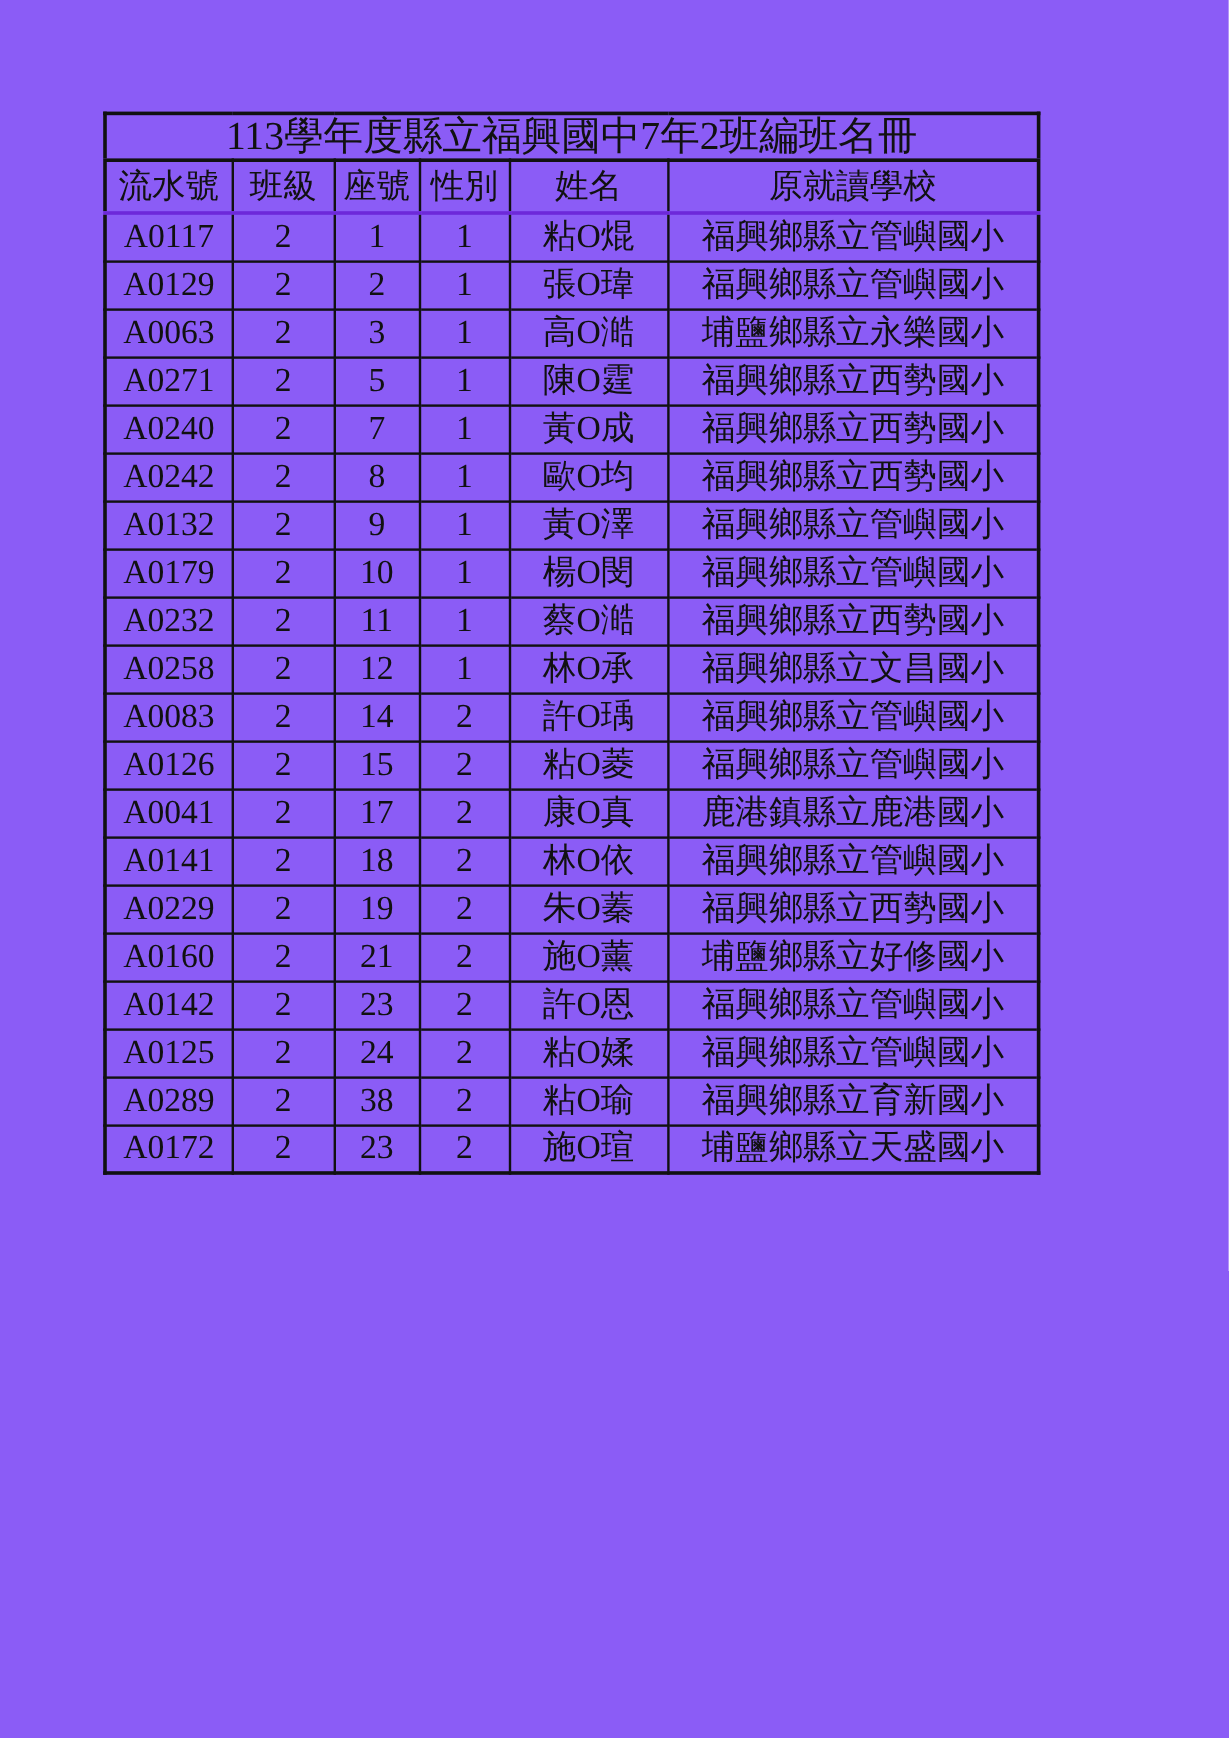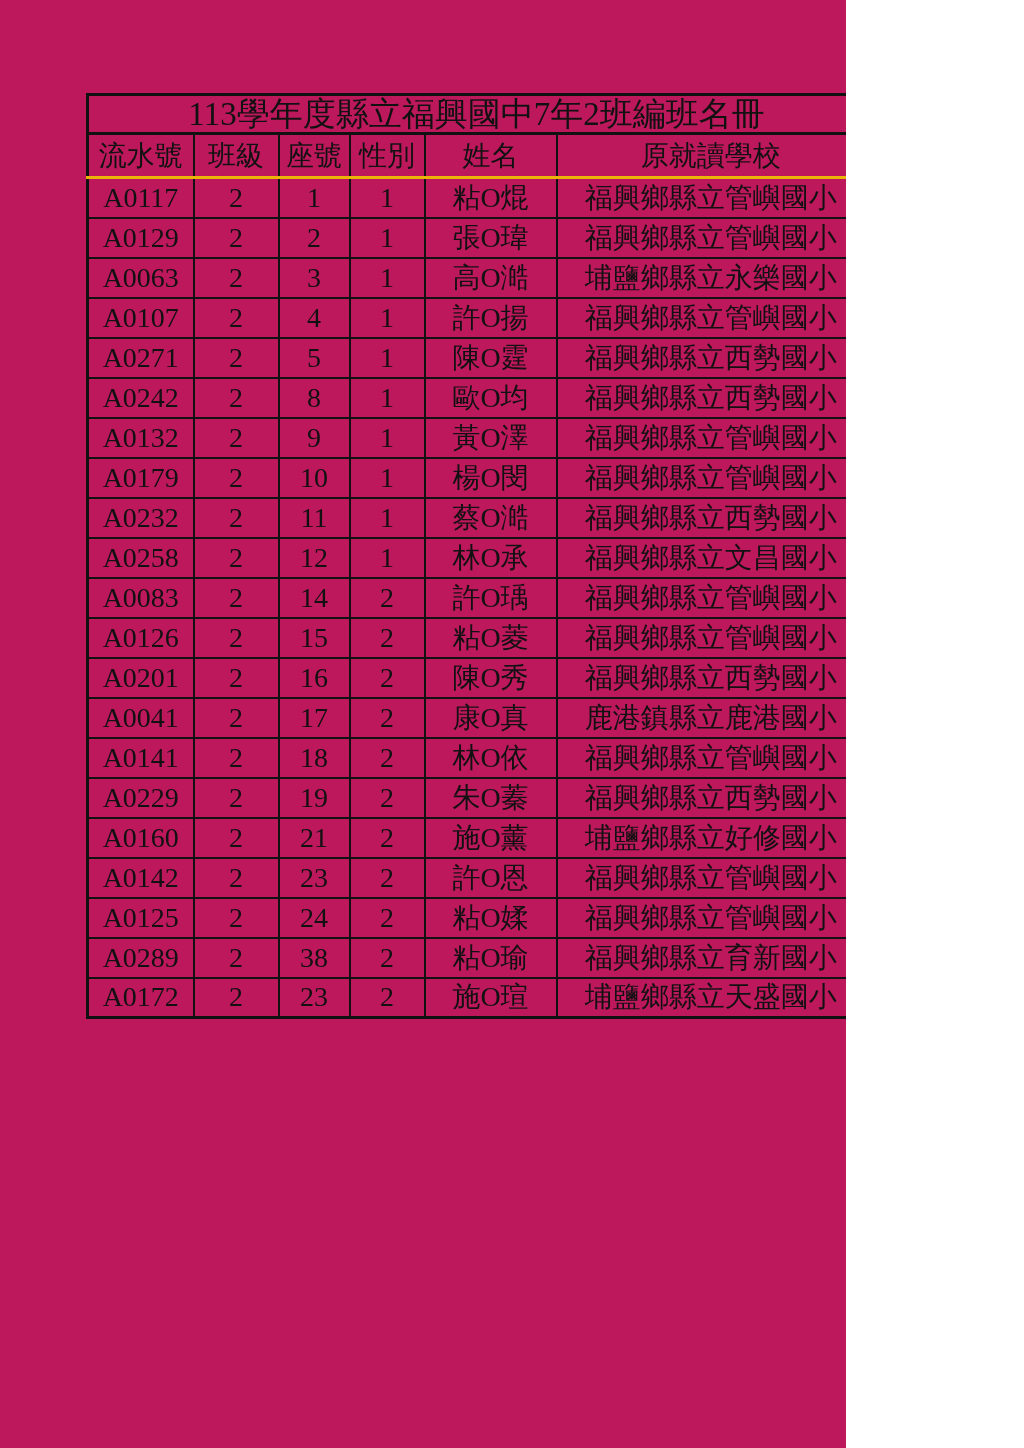--- a/index.html
+++ b/index.html
@@ -1,21 +1,21 @@
 <!DOCTYPE html>
 <html><head>
 <meta charset="utf-8">
 <style>
   * { margin: 0; padding: 0; box-sizing: border-box; }
   html, body { background: #ffffff; }
   .page {
     position: relative;
-    width: 846px;
+    width: 1024px;
     height: 1448px;
-    background: #be185d;
+    background: #8b5cf6;
     font-family: "Liberation Serif", "DejaVu Serif", serif;
     color: #111111;
     overflow: hidden;
   }
   table.roster {
     position: absolute;
     left: 86px;
     top: 93px;
     width: 778px;
     border-collapse: collapse;
@@ -33,21 +33,21 @@
     white-space: nowrap;
     padding: 0;
   }
   tr.title-row td {
     height: 39px;
     font-size: 33px;
     border-bottom: 3px solid #111111;
   }
   tr.header-row th {
     height: 44px;
-    border-bottom: 3px solid #eab308;
+    border-bottom: 3px solid #6d28d9;
   }
   tbody tr td { height: 40px; }
   td.cell-school {
     text-align: left;
     padding-left: 4px;
   }
 </style>
 </head>
 <body>
 
@@ -93,33 +93,33 @@
         </tr>
         <tr>
           <td class="cell-serial">A0063</td>
           <td class="cell-class">2</td>
           <td class="cell-seat">3</td>
           <td class="cell-gender">1</td>
           <td class="cell-name">高O澔</td>
           <td class="cell-school">埔鹽鄉縣立永樂國小</td>
         </tr>
         <tr>
-          <td class="cell-serial">A0107</td>
-          <td class="cell-class">2</td>
-          <td class="cell-seat">4</td>
-          <td class="cell-gender">1</td>
-          <td class="cell-name">許O揚</td>
-          <td class="cell-school">福興鄉縣立管嶼國小</td>
-        </tr>
-        <tr>
           <td class="cell-serial">A0271</td>
           <td class="cell-class">2</td>
           <td class="cell-seat">5</td>
           <td class="cell-gender">1</td>
           <td class="cell-name">陳O霆</td>
+          <td class="cell-school">福興鄉縣立西勢國小</td>
+        </tr>
+        <tr>
+          <td class="cell-serial">A0240</td>
+          <td class="cell-class">2</td>
+          <td class="cell-seat">7</td>
+          <td class="cell-gender">1</td>
+          <td class="cell-name">黃O成</td>
           <td class="cell-school">福興鄉縣立西勢國小</td>
         </tr>
         <tr>
           <td class="cell-serial">A0242</td>
           <td class="cell-class">2</td>
           <td class="cell-seat">8</td>
           <td class="cell-gender">1</td>
           <td class="cell-name">歐O均</td>
           <td class="cell-school">福興鄉縣立西勢國小</td>
         </tr>
@@ -163,28 +163,20 @@
           <td class="cell-name">許O瑀</td>
           <td class="cell-school">福興鄉縣立管嶼國小</td>
         </tr>
         <tr>
           <td class="cell-serial">A0126</td>
           <td class="cell-class">2</td>
           <td class="cell-seat">15</td>
           <td class="cell-gender">2</td>
           <td class="cell-name">粘O菱</td>
           <td class="cell-school">福興鄉縣立管嶼國小</td>
-        </tr>
-        <tr>
-          <td class="cell-serial">A0201</td>
-          <td class="cell-class">2</td>
-          <td class="cell-seat">16</td>
-          <td class="cell-gender">2</td>
-          <td class="cell-name">陳O秀</td>
-          <td class="cell-school">福興鄉縣立西勢國小</td>
         </tr>
         <tr>
           <td class="cell-serial">A0041</td>
           <td class="cell-class">2</td>
           <td class="cell-seat">17</td>
           <td class="cell-gender">2</td>
           <td class="cell-name">康O真</td>
           <td class="cell-school">鹿港鎮縣立鹿港國小</td>
         </tr>
         <tr>

